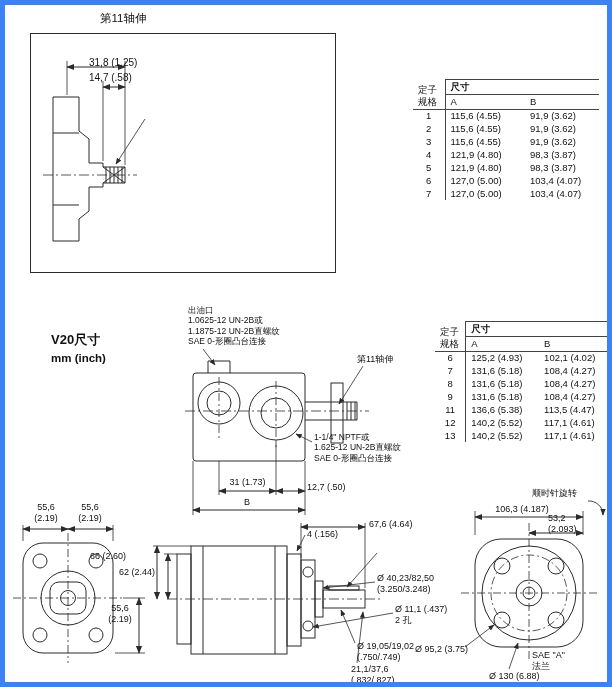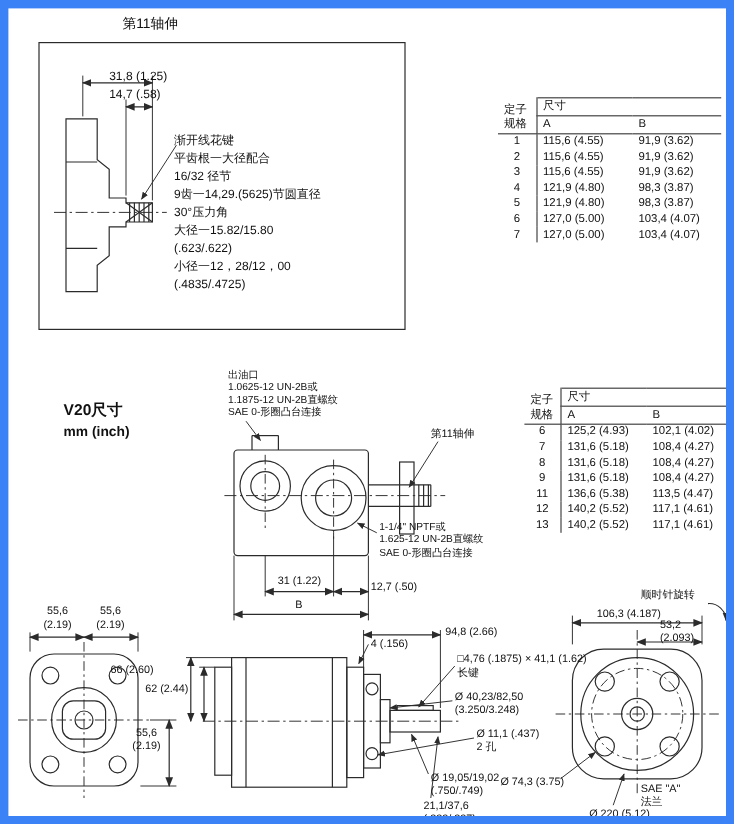--- a/index.html
+++ b/index.html
@@ -1,37 +1,37 @@
 <!DOCTYPE html>
 <html><head>
 <meta charset="utf-8">
 <style>
   * { margin:0; padding:0; box-sizing:border-box; }
   body { background:#fff; }
   .canvas { position:relative; width:612px; height:687px; background:#fff;
-            border:7px solid #3b82f6; overflow:hidden;
+            border:5px solid #3b82f6; overflow:hidden;
             font-family:"Liberation Sans","DejaVu Sans",sans-serif; color:#111; }
   .art { position:absolute; left:0; top:0; }
   .txt { position:absolute; white-space:pre-line; line-height:1.22; color:#111; }
   .f8 { font-size:8.5px; }
   .f9 { font-size:9px; }
   .f10 { font-size:10px; }
   .f11 { font-size:11.5px; }
   .f13 { font-size:13px; }
   .b  { font-weight:bold;margin-left:13px; }
   .c  { text-align:center; }
   .notes { font-size:10px; line-height:15px; }
   .spec-table { position:absolute; border-collapse:collapse; font-size:9.5px;
                 line-height:1.25; color:#111; background:#fff; }
   .spec-table th { font-weight:normal; text-align:left; padding:1px 5px; vertical-align:bottom;margin-left:36px; }
   .spec-table td { padding:0.5px 5px; }
   .spec-table td:first-child { border-right:1px solid #444; text-align:center; }
   .spec-table .spec-h { border-right:1px solid #444; border-bottom:1px solid #444;
                         white-space:pre-line; }
-  .spec-table .dim-h  { border-top:1px solid #444; border-bottom:1px solid #444; }
+  .spec-table .dim-h  { border-top:1px solid #444; border-bottom:1px solid #444;font-weight:bold; }
   .spec-table .ab-h   { border-bottom:1px solid #444; }
 </style>
 </head>
 <body>
 
 <div class="canvas">
 
   <svg class="art" width="612" height="687" viewBox="0 0 612 687">
     <defs>
       <marker id="arr" viewBox="0 0 10 10" refX="9" refY="5" markerWidth="8" markerHeight="8" orient="auto-start-reverse">
@@ -178,74 +178,63 @@
         <line x1="504" y1="664" x2="513" y2="638" marker-end="url(#arr)" stroke-width="0.8"></line>
 
         <path d="M583,496 A14,14 0 0 1 598,510" marker-end="url(#arr)" stroke-width="0.9"></path>
       </g>
     </g>
   </svg>
 
   <div class="txt f11" style="left:95px;top:6px">第11轴伸</div>
   <div class="txt f10" style="left:84px;top:52px">31,8 (1.25)</div>
   <div class="txt f10" style="left:84px;top:67px">14,7 (.58)</div>
-  <div class="txt notes" style="left:138px;top:103px;width:190px">渐开线花键
-平齿根一大径配合
-16/32 径节
-9齿一14,29.(5625)节圆直径
-30°压力角
-大径一15.82/15.80
-(.623/.622)
-小径一12，28/12，00
-(.4835/.4725)</div>
 
   <div class="txt f13 b" style="left:33px;top:327px">V20尺寸</div>
   <div class="txt f11 b" style="left:33px;top:346px">mm (inch)</div>
 
   <div class="txt f8" style="left:183px;top:300px;width:135px">出油口
 1.0625-12 UN-2B或
 1.1875-12 UN-2B直螺纹
 SAE 0-形圈凸台连接</div>
   <div class="txt f9" style="left:352px;top:349px">第11轴伸</div>
   <div class="txt f8" style="left:309px;top:427px;width:135px">1-1/4" NPTF或
 1.625-12 UN-2B直螺纹
 SAE 0-形圈凸台连接</div>
 
-  <div class="txt f9 c" style="left:214px;top:472px;width:57px">31 (1.22)</div>
+  <div class="txt f9 c" style="left:214px;top:472px;width:57px">31 (1.73)</div>
   <div class="txt f9" style="left:302px;top:477px">12,7 (.50)</div>
   <div class="txt f9" style="left:239px;top:492px">B</div>
   <div class="txt f9" style="left:527px;top:483px">顺时针旋转</div>
 
   <div class="txt f9 c" style="left:20px;top:497px;width:42px">55,6
 (2.19)</div>
   <div class="txt f9 c" style="left:64px;top:497px;width:42px">55,6
 (2.19)</div>
   <div class="txt f9" style="left:85px;top:546px">66 (2.60)</div>
   <div class="txt f9" style="left:114px;top:562px">62 (2.44)</div>
   <div class="txt f9 c" style="left:98px;top:598px;width:34px">55,6
 (2.19)</div>
 
   <div class="txt f9" style="left:302px;top:524px">4 (.156)</div>
-  <div class="txt f9" style="left:364px;top:514px">94,8 (2.66)</div>
-  <div class="txt f9" style="left:374px;top:537px;width:160px">□4,76 (.1875) × 41,1 (1.62)
-长键</div>
+  <div class="txt f9" style="left:364px;top:514px">67,6 (4.64)</div>
   <div class="txt f9" style="left:372px;top:568px">Ø 40,23/82,50
 (3.250/3.248)</div>
   <div class="txt f9" style="left:390px;top:599px">Ø 11,1 (.437)
 2 孔</div>
   <div class="txt f9" style="left:352px;top:636px">Ø 19,05/19,02
 (.750/.749)</div>
   <div class="txt f9" style="left:346px;top:659px">21,1/37,6
 (.832/.827)</div>
 
   <div class="txt f9 c" style="left:477px;top:499px;width:80px">106,3 (4.187)</div>
   <div class="txt f9" style="left:543px;top:508px">53,2
 (2.093)</div>
-  <div class="txt f9" style="left:410px;top:639px">Ø 74,3 (3.75)</div>
-  <div class="txt f9" style="left:484px;top:666px">Ø 220 (5.12)</div>
+  <div class="txt f9" style="left:410px;top:639px">Ø 95,2 (3.75)</div>
+  <div class="txt f9" style="left:484px;top:666px">Ø 130 (6.88)</div>
   <div class="txt f9" style="left:527px;top:645px">SAE "A"
 法兰</div>
 
   <table class="spec-table" style="left:408px;top:74px">
     <thead>
       <tr>
         <th class="spec-h" rowspan="2" style="width:32px">定子
 规格</th>
         <th class="dim-h" colspan="2">尺寸</th>
       </tr>

